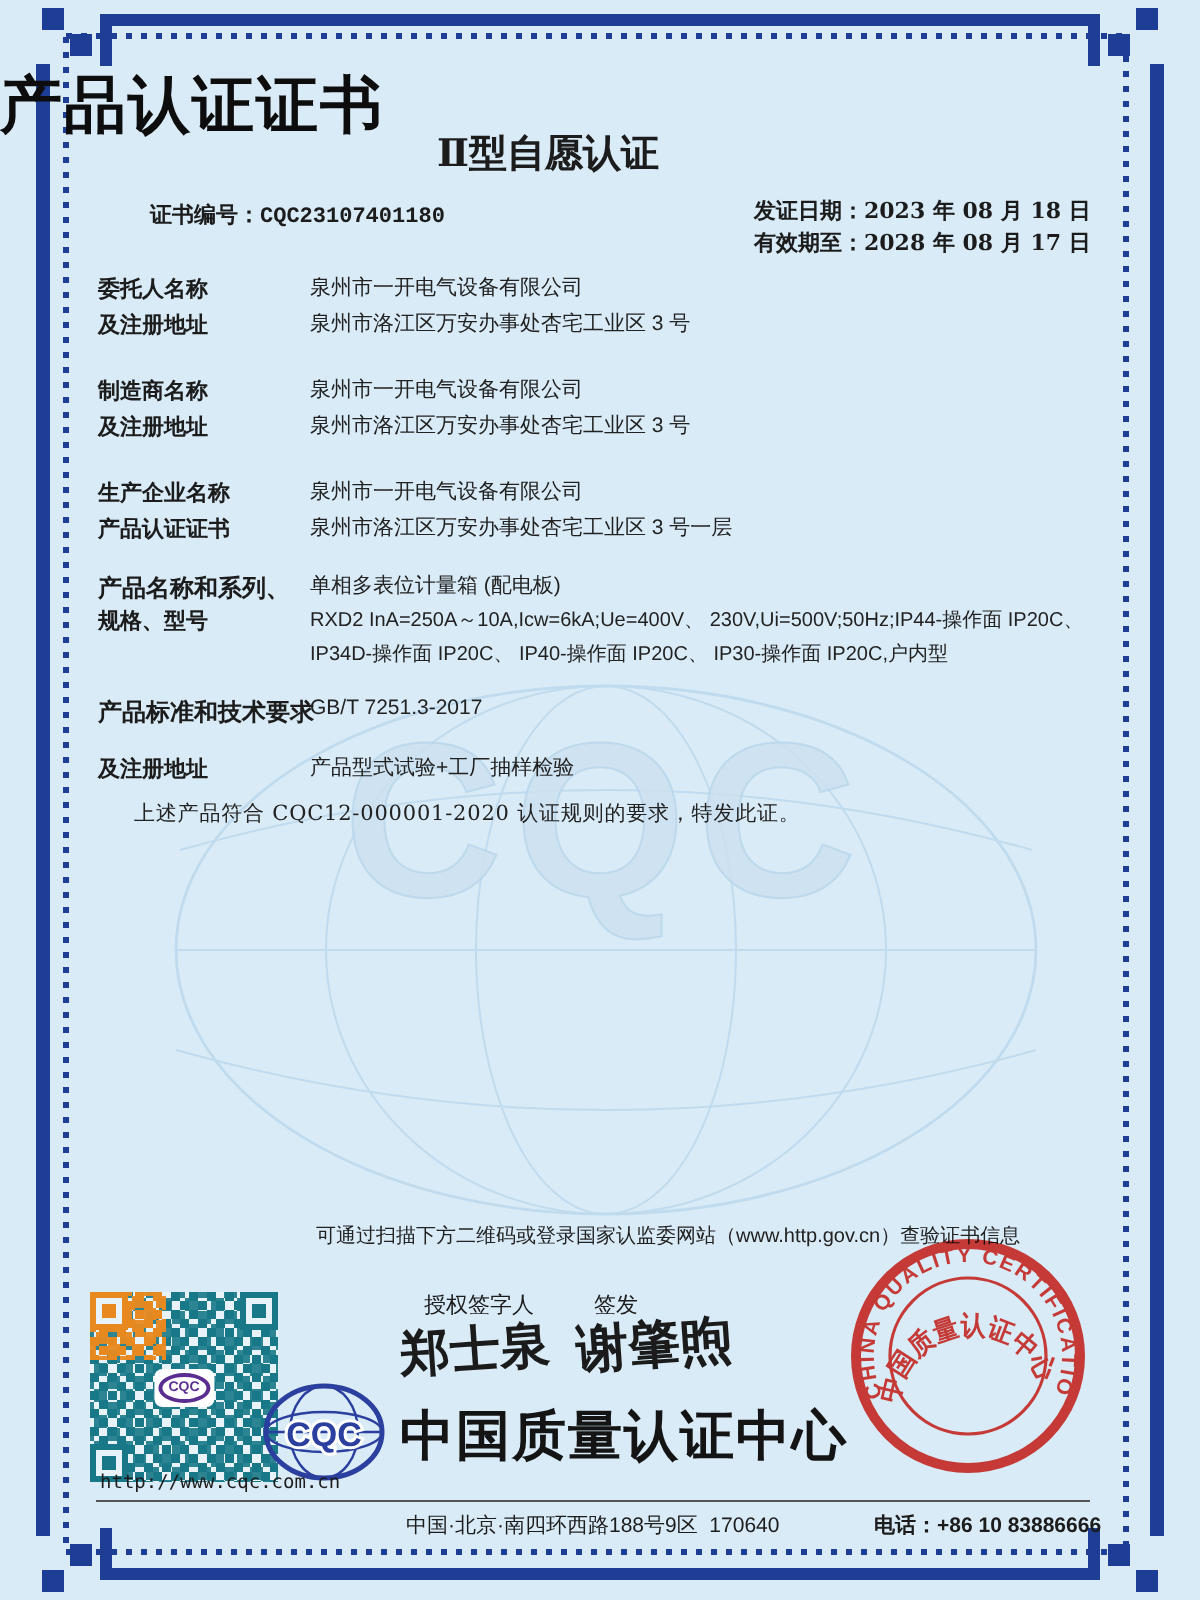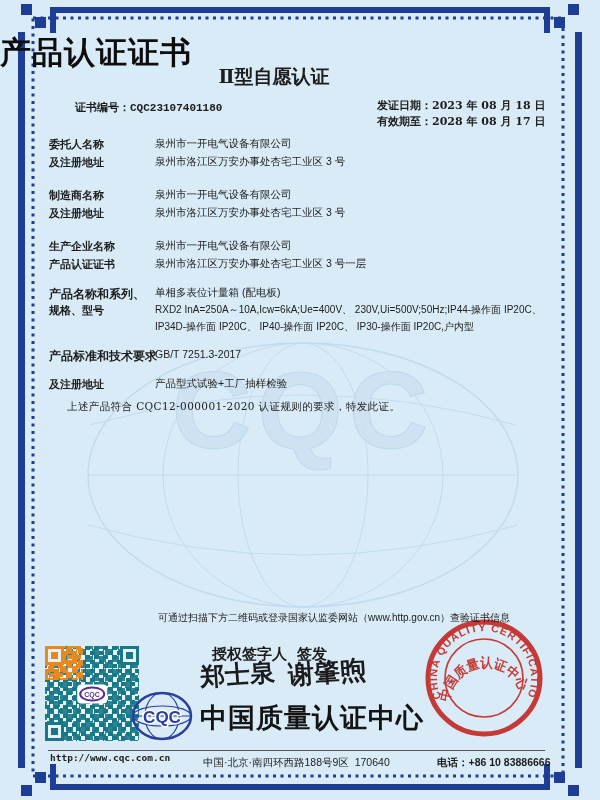--- a/index.html
+++ b/index.html
@@ -50,37 +50,37 @@
   .qr-finder.tl{left:0;top:0;border-color:#e8891f}
   .qr-finder.tl::after{background:#e8891f}
   .qr-finder.tr{right:0;top:0}
   .qr-finder.bl{left:0;bottom:0}
   .qr-badge{position:absolute;left:50%;top:50%;transform:translate(-50%,-50%);
       background:#fff;border-radius:4px;padding:2px}
   .qr-badge span{display:block;border:2px solid #5a2e91;border-radius:50%;color:#5a2e91;
       font-weight:bold;font-size:7px;line-height:1;padding:2px 3px}
 
   
-  .signlbl{position:absolute;top:645px;font-size:15px;font-weight:bold}
+  .signlbl{position:absolute;top:645px;font-size:11px;font-weight:normal}
   .sig{position:absolute;font-family:"DejaVu Serif",serif;font-weight:bold;color:#1b1b1b;
        transform:rotate(-4deg);white-space:nowrap}
   .sig1{left:200px;top:658px;font-size:25px}
   .sig2{left:288px;top:655px;font-size:26px}
 
   
   .logo{position:absolute;left:131px;top:691px}
   .brand{position:absolute;left:200px;top:700px;font-size:27px;font-weight:700;
          letter-spacing:1px;color:#141414;white-space:nowrap}
 
   
   .seal{position:absolute;left:422px;top:616px;mix-blend-mode:multiply;opacity:.95}
 
   
   .frule{position:absolute;left:48px;top:750px;width:497px;height:1px;background:#555}
-  .furl{position:absolute;left:50px;top:752px;font-size:9.5px;font-weight:bold}
+  .furl{position:absolute;left:50px;top:736px;font-size:9.5px;font-weight:normal}
   .faddr{position:absolute;left:203px;top:756px;font-size:10.5px;white-space:pre}
   .fphone{position:absolute;left:437px;top:756px;font-size:10.5px;font-weight:600;white-space:pre}
 </style>
 </head>
 <body>
 
 <svg class="watermark" width="450" height="280" viewBox="0 0 450 280">
   <g fill="none" stroke="#b9d6ea" stroke-width="1.4" opacity="0.75">
     <ellipse cx="225" cy="145" rx="215" ry="132"></ellipse>
     <ellipse cx="225" cy="145" rx="140" ry="132" stroke-width="1"></ellipse>

